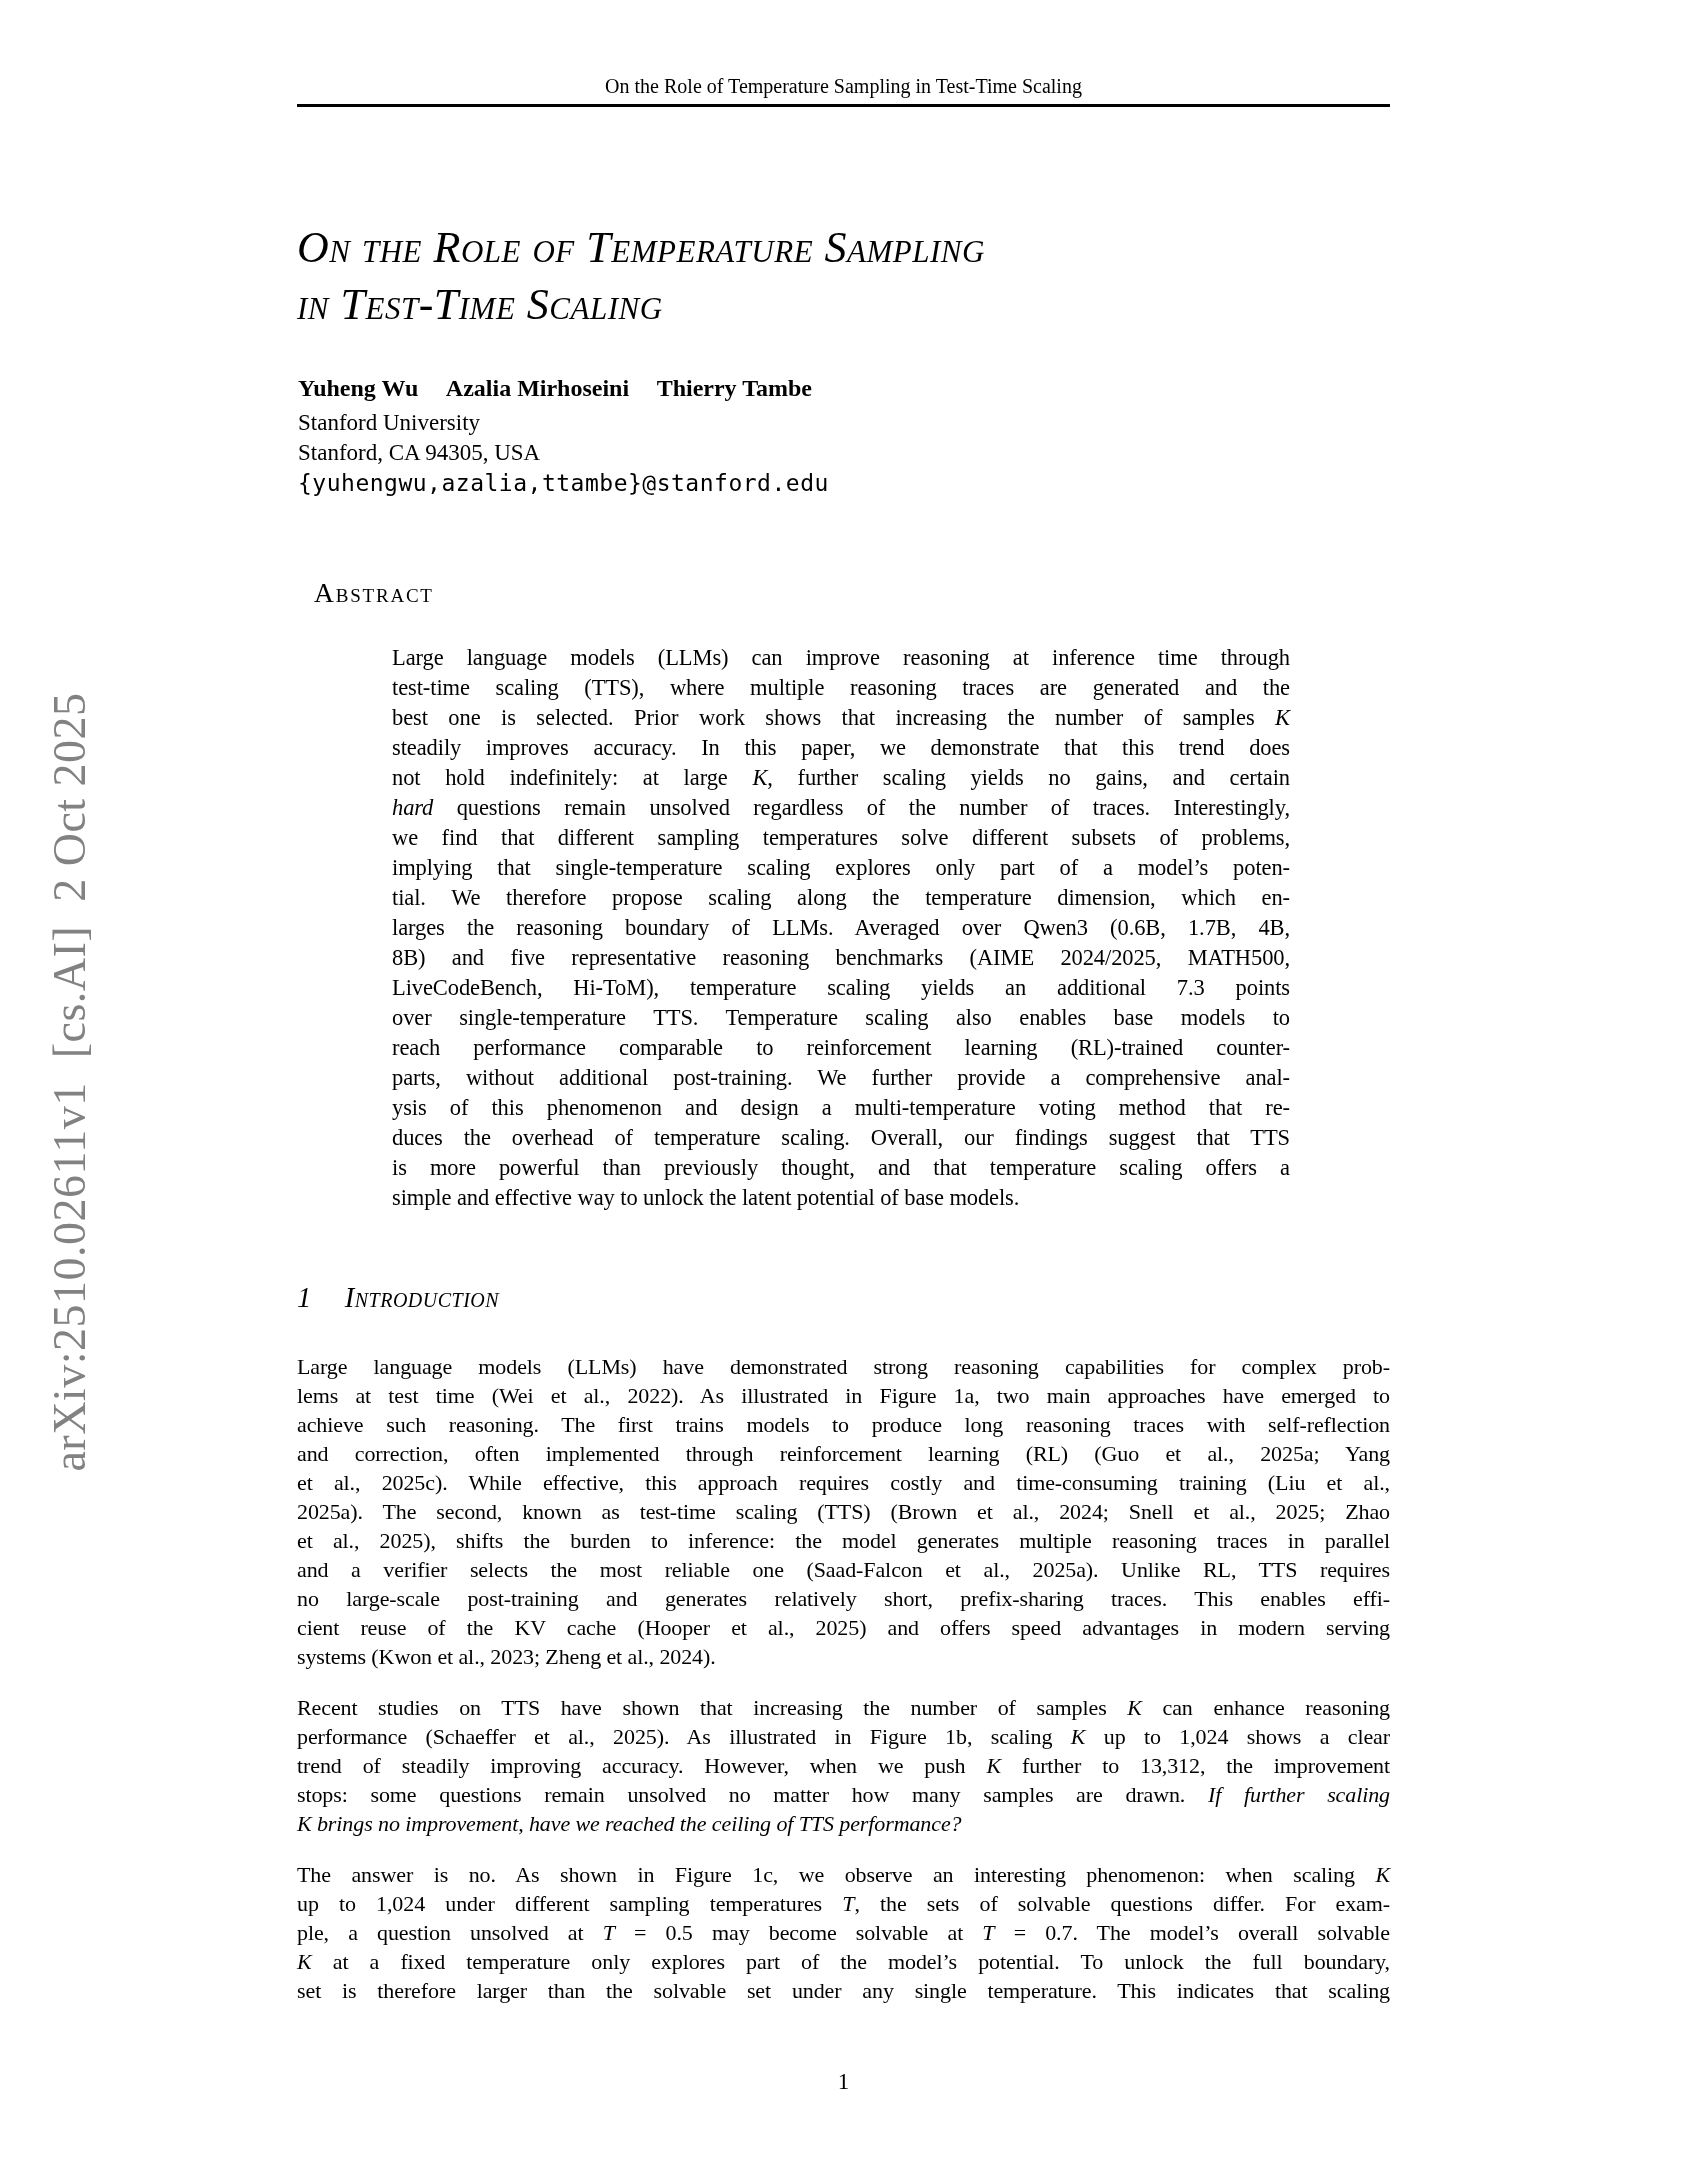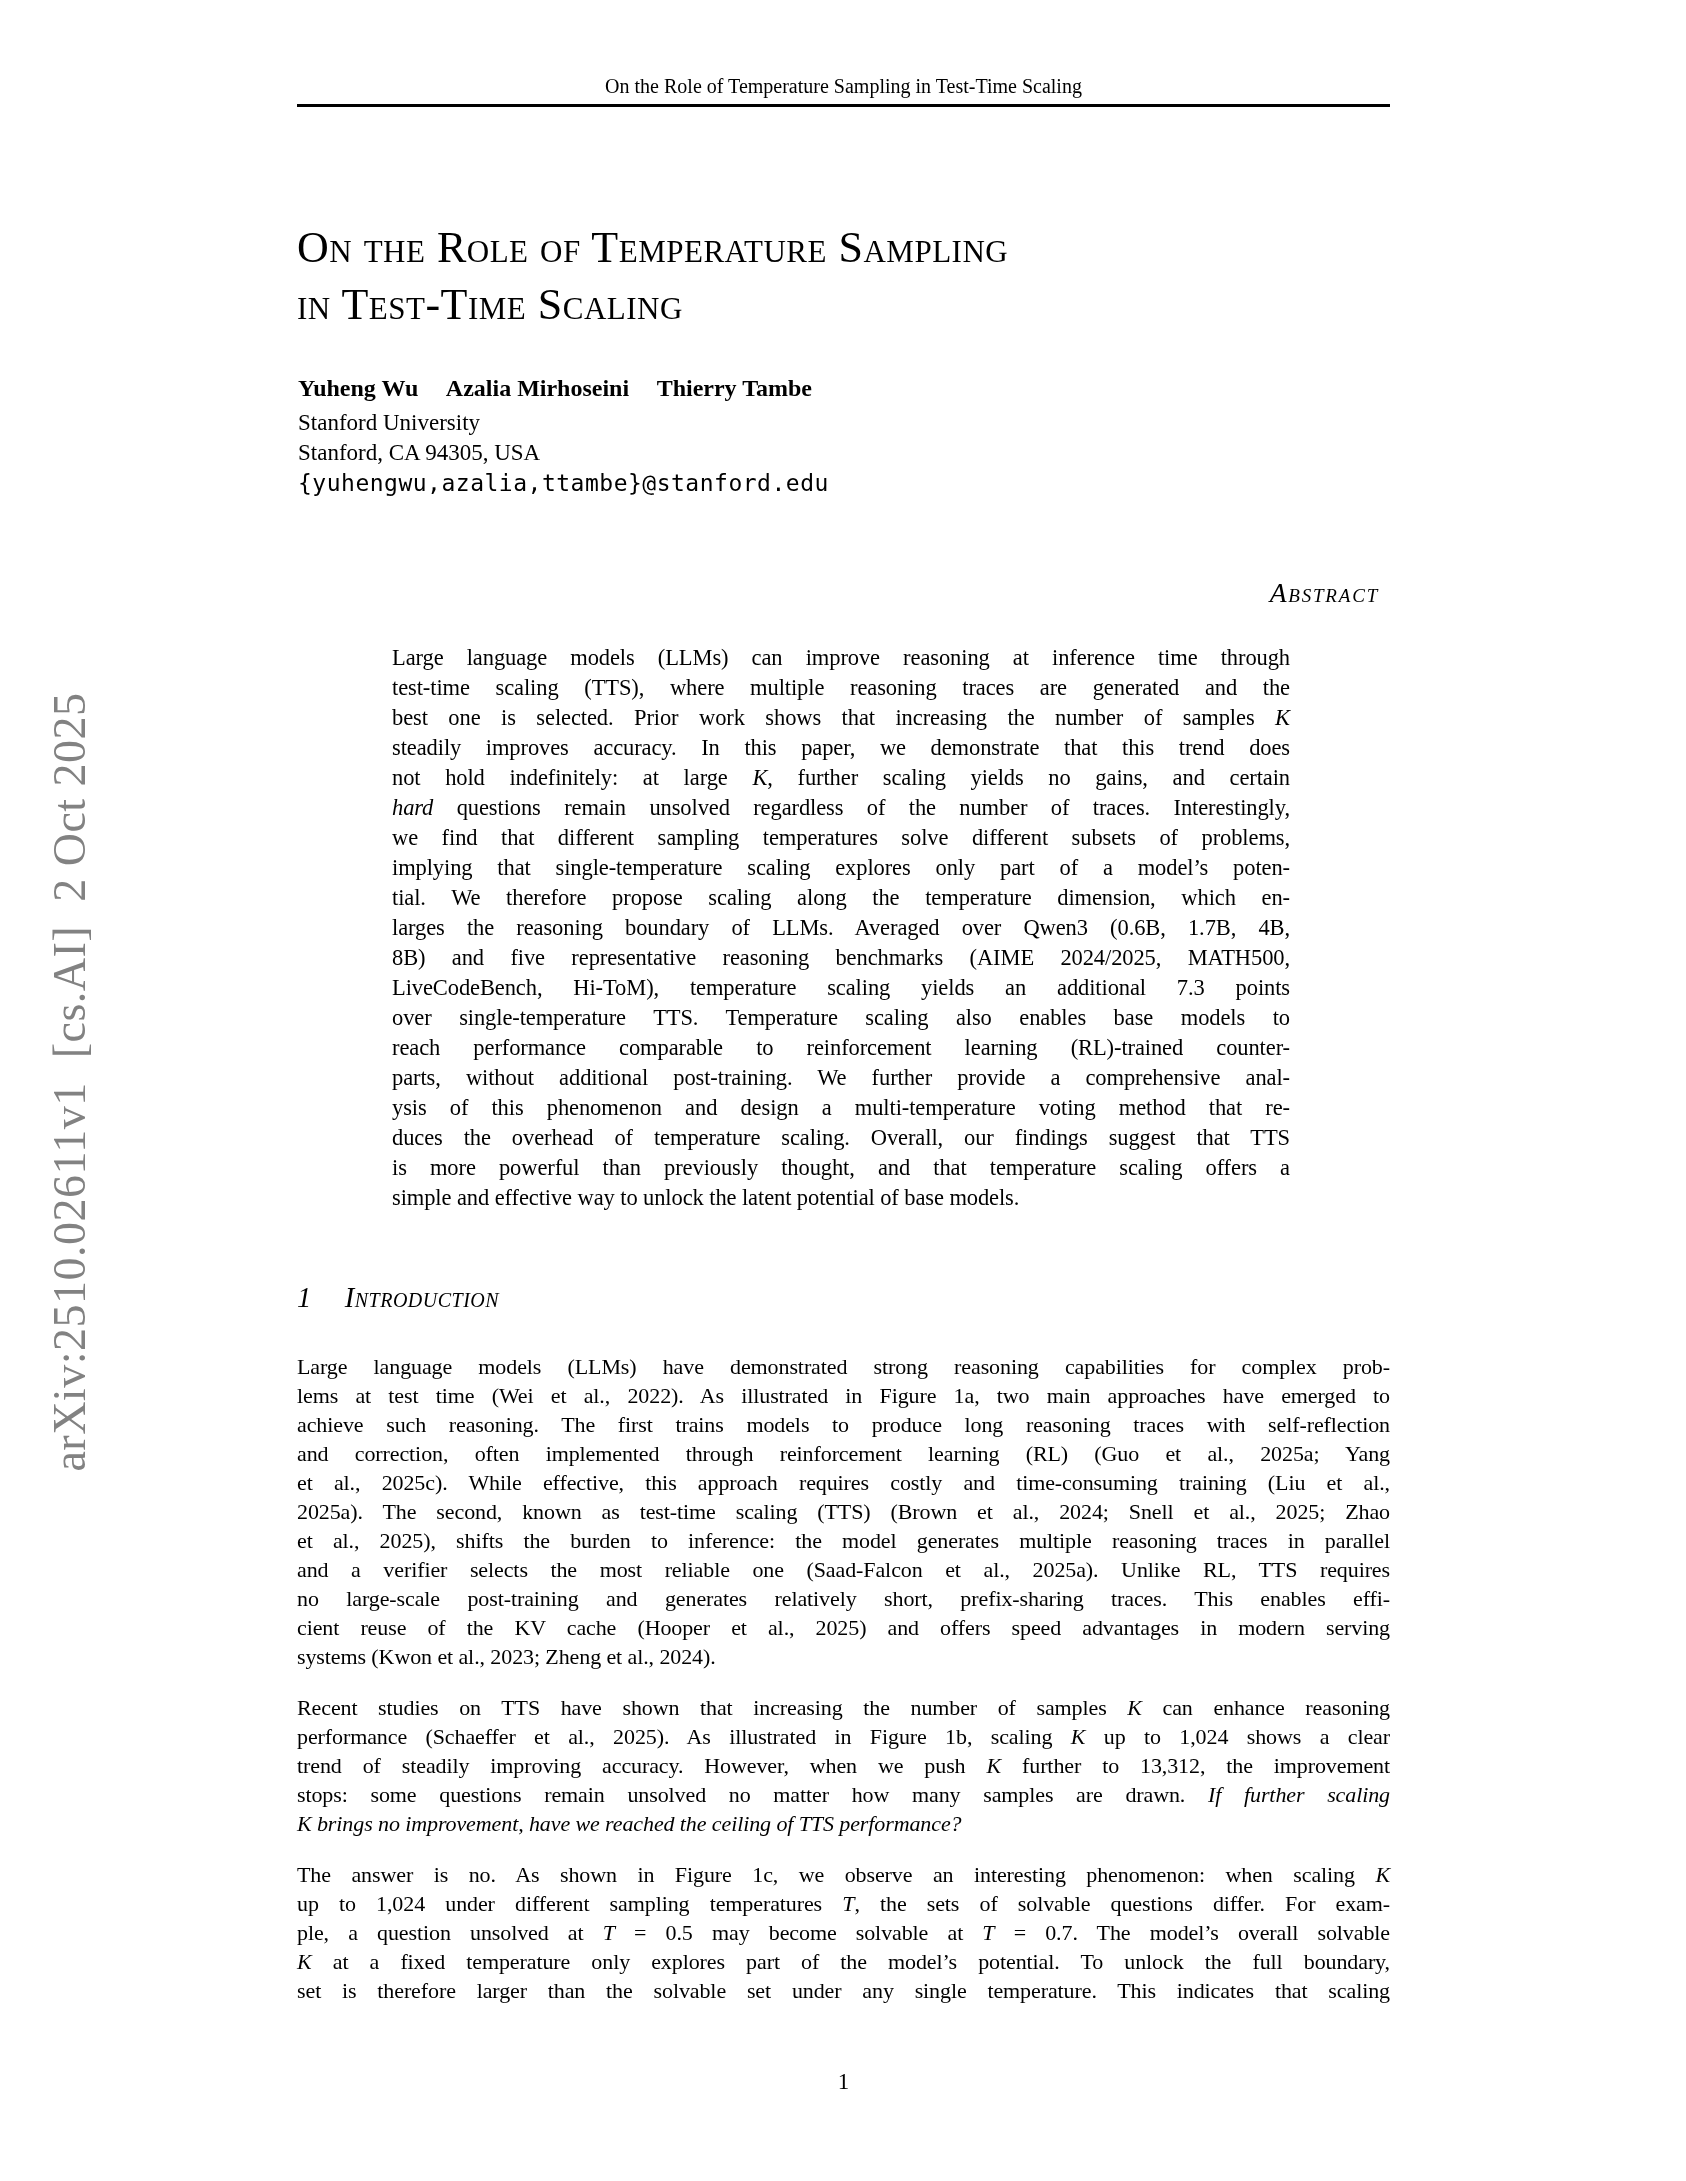--- a/index.html
+++ b/index.html
@@ -53,21 +53,21 @@
     position: absolute;
     left: 297px;
     top: 219px;
     margin: 0;
     font-size: 44px;
     font-weight: normal;
     font-variant: small-caps;
     line-height: 57px;
     letter-spacing: 0.5px;
   }
-  .title-line { display: block; }
+  .title-line { display: block; font-style: italic; }
 
   
   .authors {
     position: absolute;
     left: 298px;
     top: 373px;
     font-size: 23px;
     line-height: 30px;
   }
   .author-names {
@@ -78,28 +78,27 @@
   .author-name { margin-right: 27.5px; }
   .email {
     font-family: "DejaVu Sans Mono", monospace;
     font-size: 23px;
     letter-spacing: 0.5px;
   }
 
   
   .abstract-heading {
     position: absolute;
-    left: 286px;
+    left: 314px;
     top: 577px;
     width: 1093px;
-    text-align: right;
+    text-align: left;
     font-variant: small-caps;
     font-size: 27.5px;
     letter-spacing: 1.8px;
-    font-style: italic;
   }
   .abstract-body {
     position: absolute;
     left: 392px;
     top: 643px;
     width: 898px;
     font-size: 22.5px;
     line-height: 30px;
   }
 

